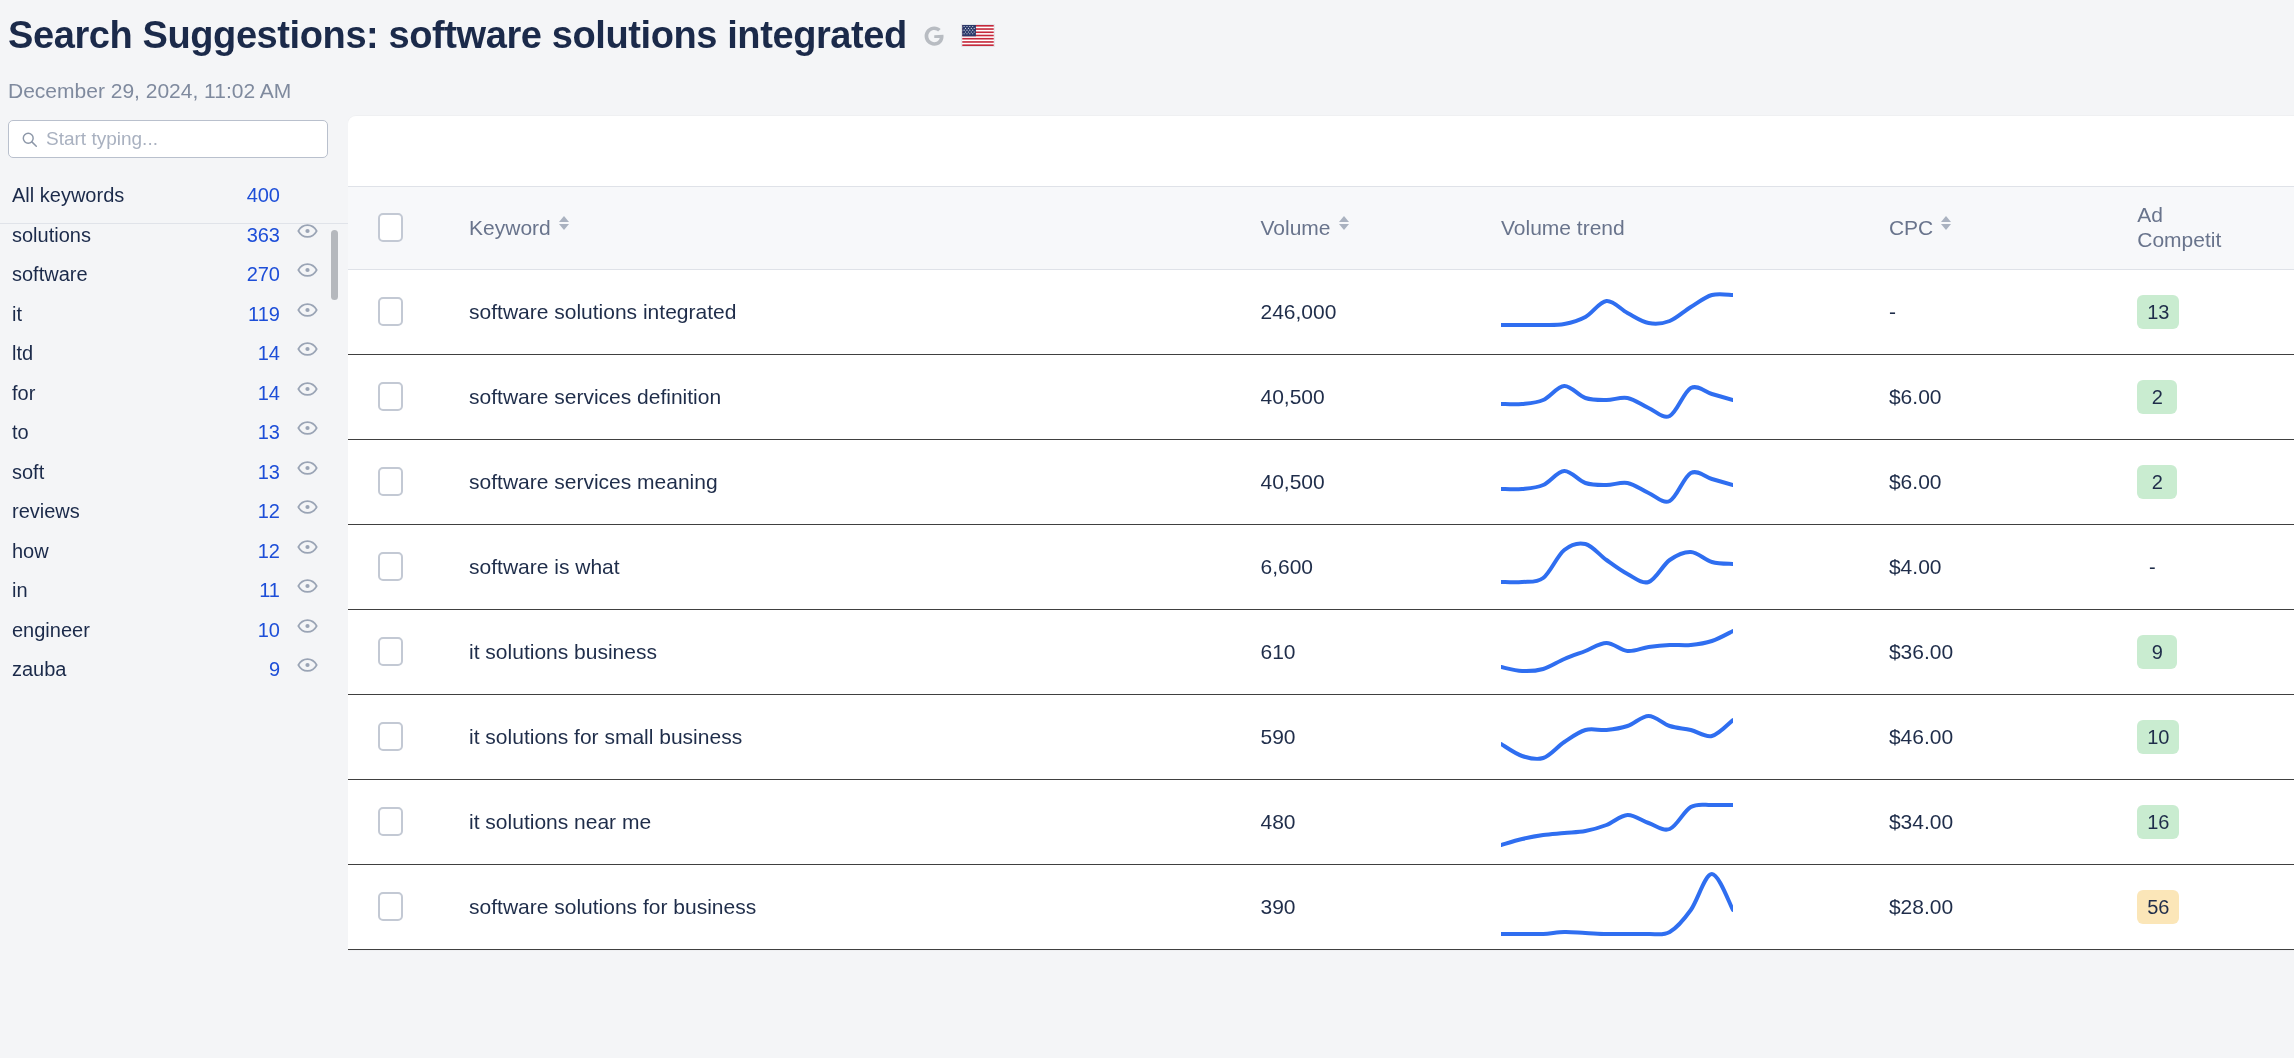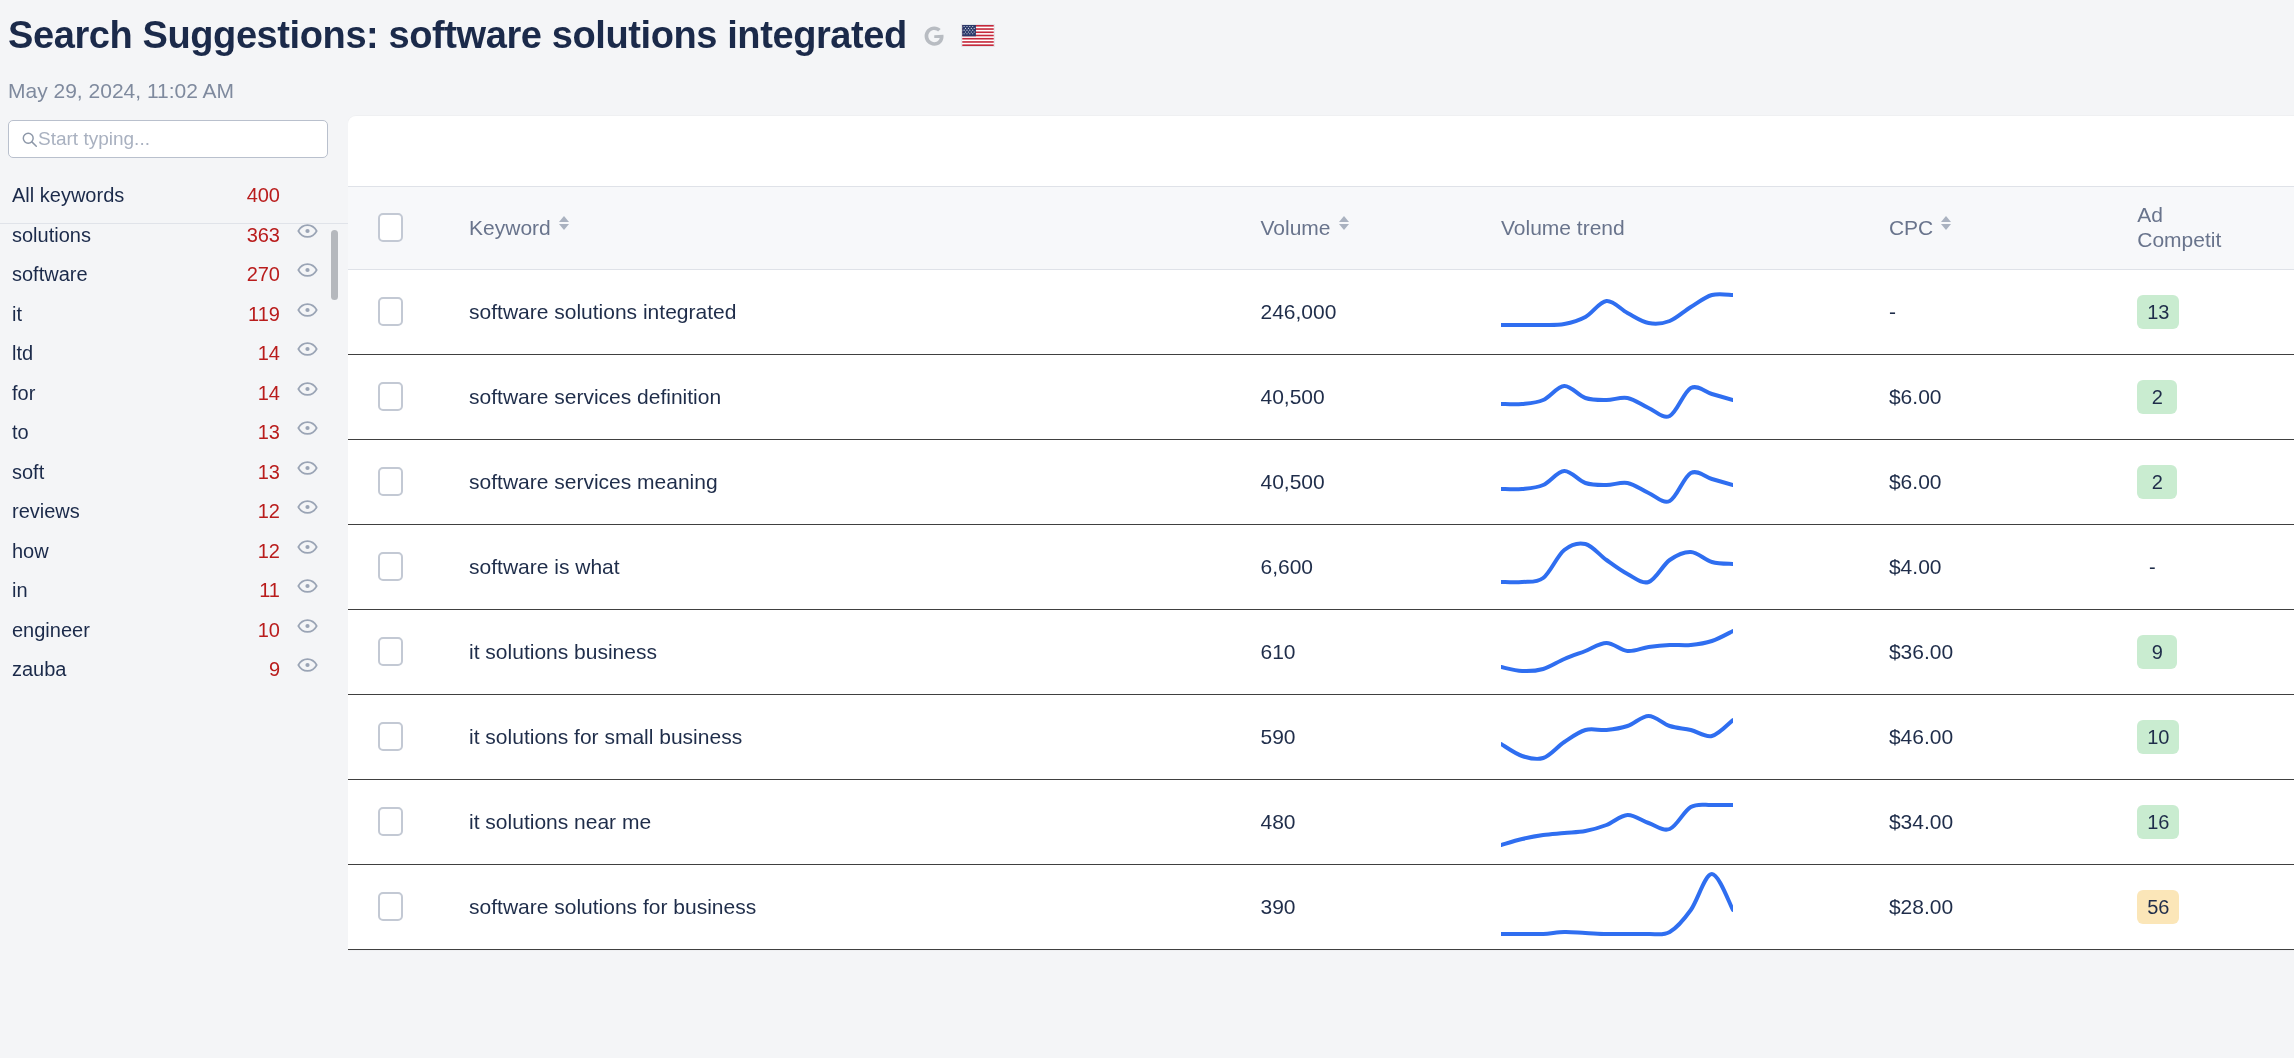--- a/index.html
+++ b/index.html
@@ -22,42 +22,42 @@
   .flag { width: 34px; height: 23px; flex: none; display:block; border:1px solid #e2e5ea; }
   .timestamp { font-size: 21px; color: #7f8a9e; margin-top: 22px; }
 
   
   .body-area { position: absolute; top: 110px; left: 0; right: 0; bottom: 0; display: flex; }
 
   
   .sidebar { width: 348px; flex: none; position: relative; }
   .search-wrap { padding: 10px 20px 0 8px; }
   .search-box {
-    display: flex; align-items: center; gap: 0;
+    display: flex; align-items: center; gap: 8px;
     height: 38px; background: #ffffff;
     border: 1px solid #b9c0cd; border-radius: 5px;
     padding: 0 12px;
   }
   .search-icon { width: 17px; height: 17px; flex: none; }
   .search-input {
     border: none; outline: none; background: transparent;
     font-family: "Liberation Sans", sans-serif;
     font-size: 19px; color: #1b2a4a; width: 100%;
   }
   .search-input::placeholder { color: #a9b1c0; }
 
   .kw-list { margin-top: 26px; position: relative; }
   .kw-row {
     display: flex; 
     height: 39.5px; padding: 0 30px 0 12px;
     font-size: 20px; color: #1b2a4a;
   }
   .kw-row.all { border-bottom: 1px solid #e0e3e9; }
   .kw-label { flex: 1; white-space: nowrap; }
-  .kw-count { font-size: 20px; color: #b91c1c; text-align: right; min-width: 44px; }
+  .kw-count { font-size: 20px; color: #1d4ed8; text-align: right; min-width: 44px; }
   .eye-slot { width: 38px; display: flex; justify-content: flex-end; }
   .eye-icon { width: 21px; height: 14px; }
   .sb-track {
     position: absolute; top: 46px; right: 10px;
     width: 7px; height: 480px; border-radius: 4px; background: transparent;
   }
   .sb-thumb {
     position: absolute; top: 0; right: 0;
     width: 7px; height: 70px; border-radius: 4px; background: #b5b8bd;
   }
@@ -166,21 +166,21 @@
             <circle cx="11.7" cy="13.2" r="1"></circle>
             <circle cx="17.2" cy="13.2" r="1"></circle>
             <circle cx="22.7" cy="13.2" r="1"></circle>
           <circle cx="3.5" cy="16.6" r="1"></circle>
             <circle cx="9" cy="16.6" r="1"></circle>
             <circle cx="14.5" cy="16.6" r="1"></circle>
             <circle cx="20" cy="16.6" r="1"></circle>
         </g>
       </svg>
     </div>
-    <div class="timestamp">May 29, 2024, 11:02 AM</div>
+    <div class="timestamp">December 29, 2024, 11:02 AM</div>
   </div>
 
   <div class="body-area">
 
     <div class="sidebar">
 
       <div class="search-wrap">
         <div class="search-box">
           <svg class="search-icon" viewBox="0 0 20 20" fill="none">
             <circle cx="8.5" cy="8.5" r="5.8" stroke="#8c97a8" stroke-width="1.7"></circle>

